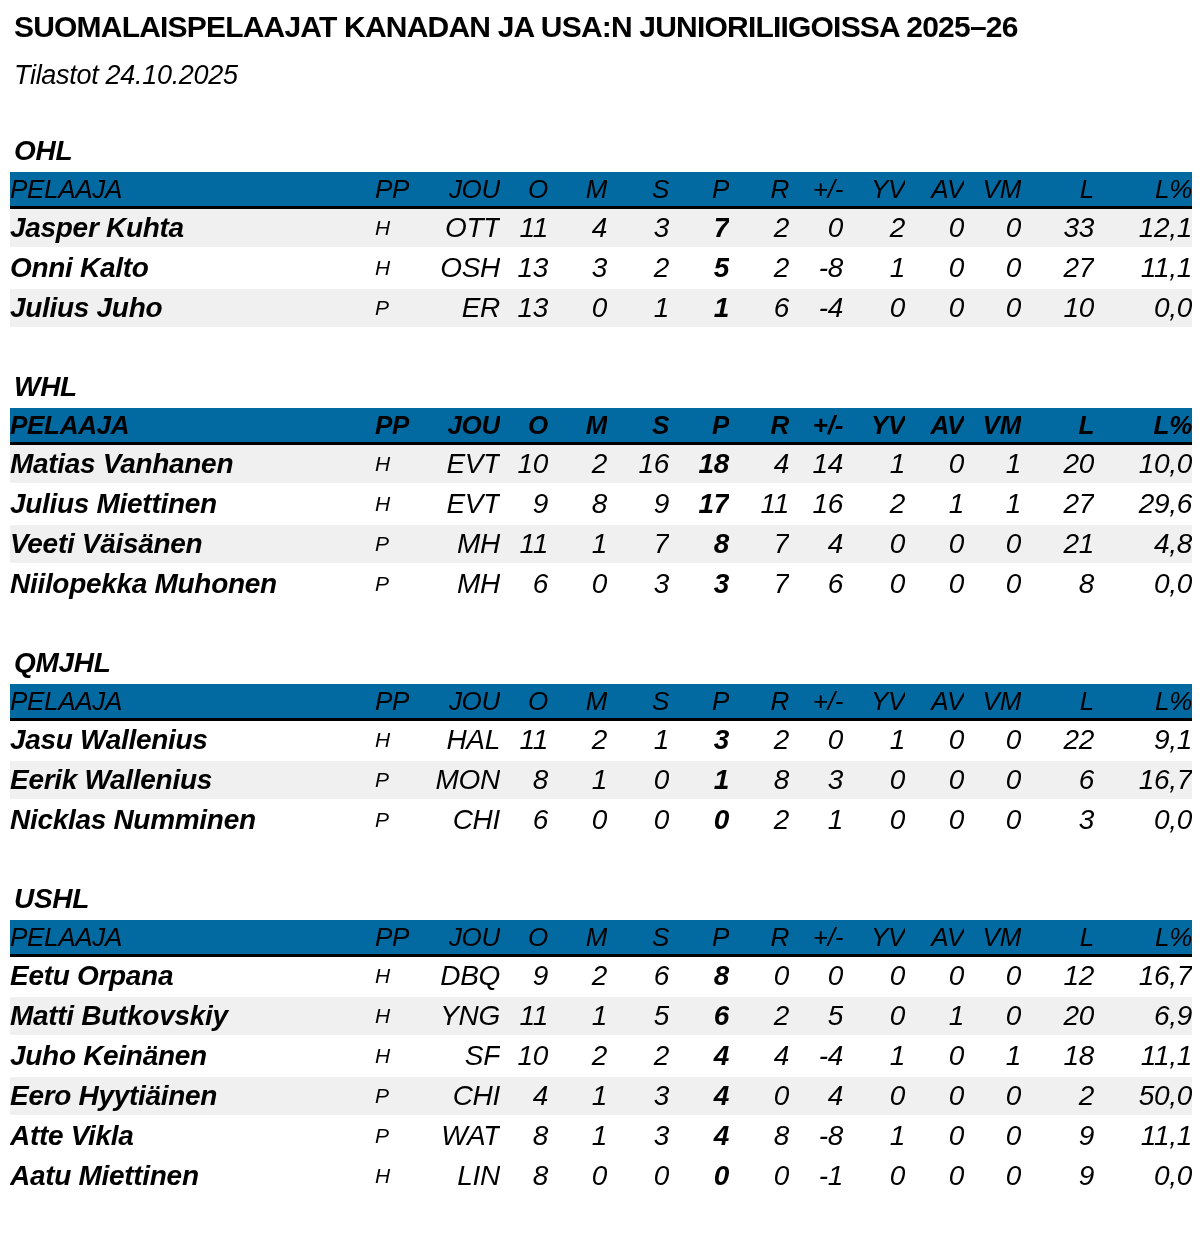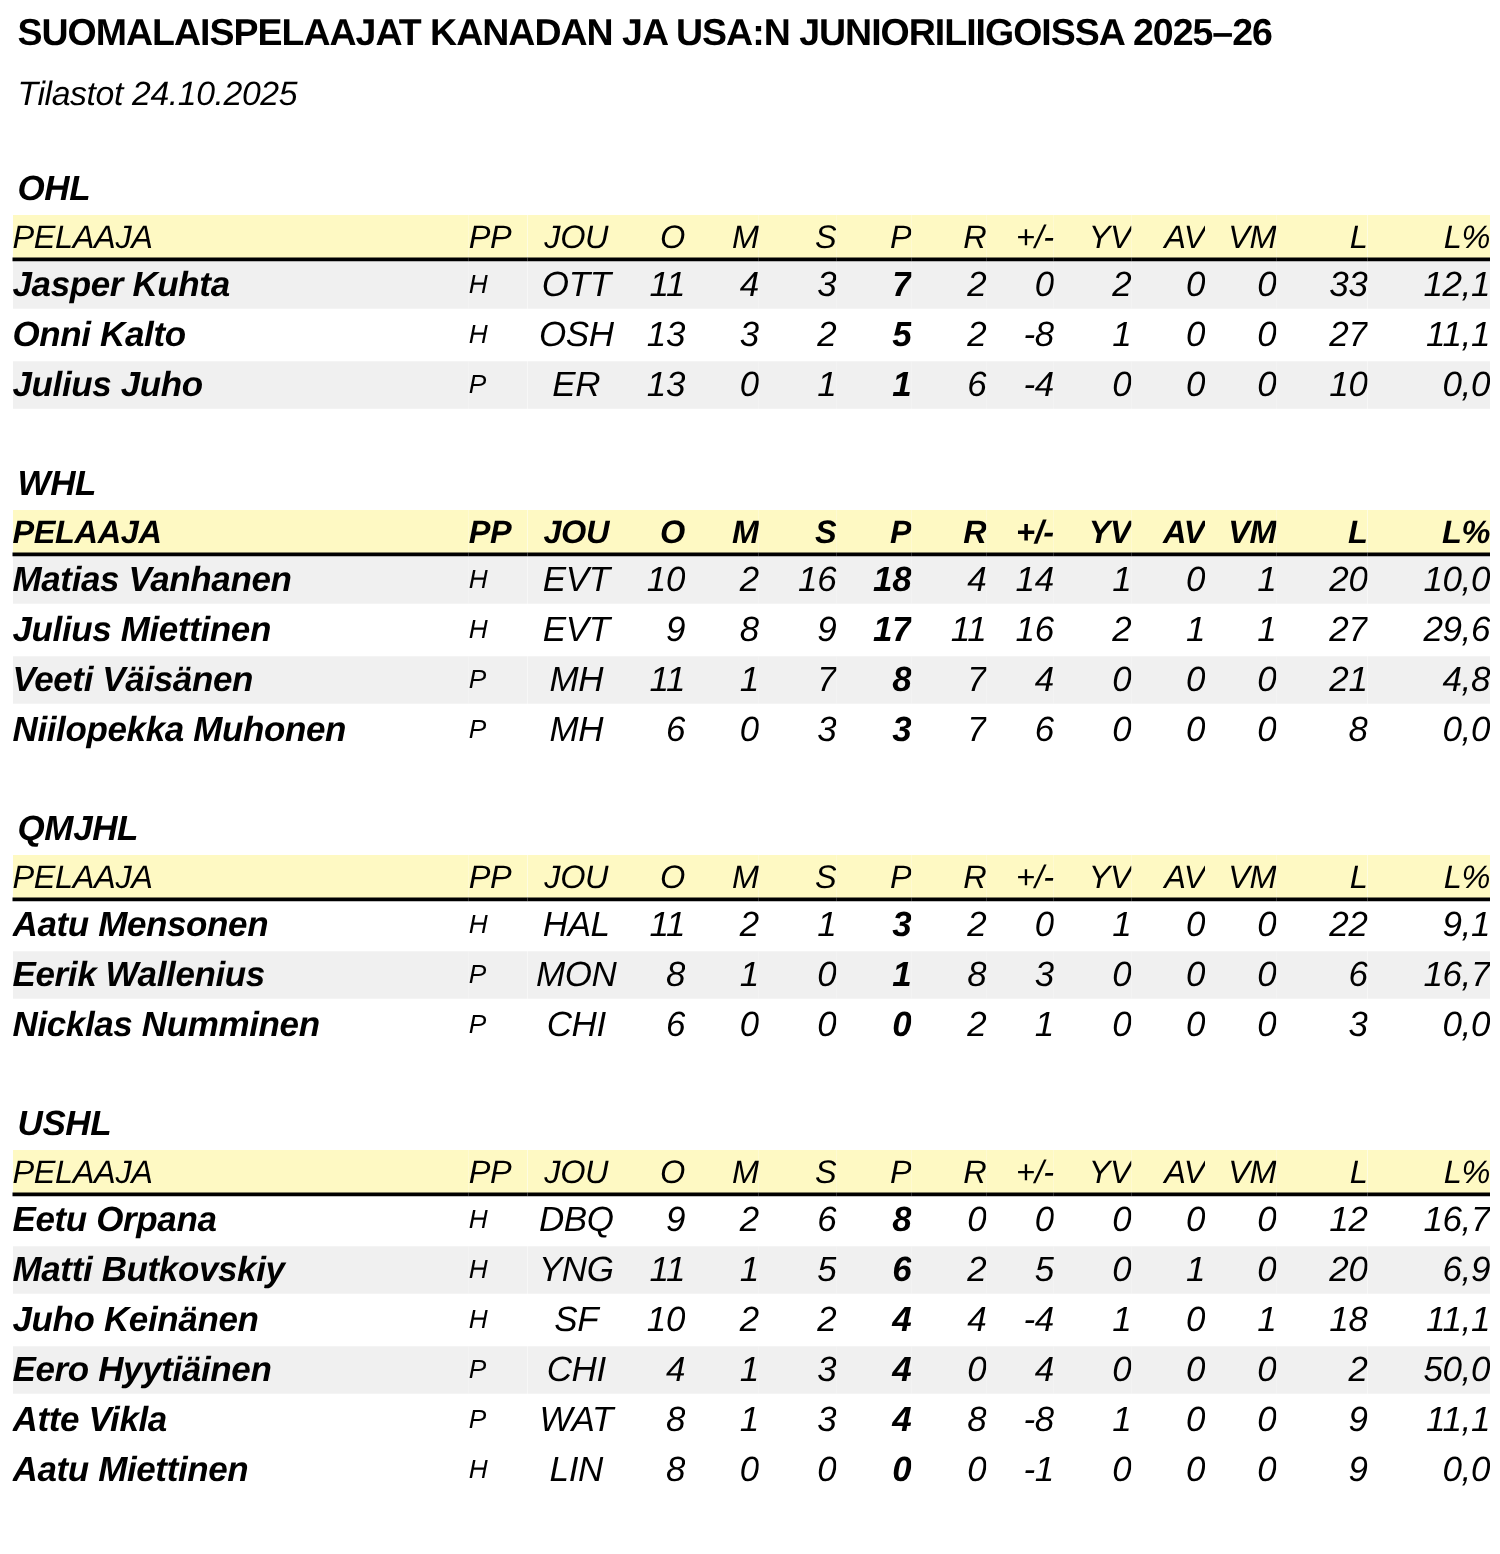--- a/index.html
+++ b/index.html
@@ -35,21 +35,21 @@
     font-weight: bold;
     margin: 0 0 5px 4px;
   }
   table.stats {
     border-collapse: collapse;
     table-layout: fixed;
     width: 1182px;
     font-size: 28px;
   }
   table.stats th {
-    background: #fef9c3;
+    background: #0369a1;
     font-weight: normal;
     height: 34px;
     border-bottom: 3px solid #000000;
     padding: 0;
     font-size: 26px;
     white-space: nowrap;
     overflow: hidden;
   }
   table.stats.bold-header th {
     font-weight: bold;
@@ -59,21 +59,21 @@
     padding: 0;
     border-top: 2px solid #ffffff;
     white-space: nowrap;
     overflow: hidden;
   }
   tr.shaded td { background: #f0f0f0; }
   .c-player { text-align: left; padding-left: 4px; }
   td.c-player { font-weight: bold; }
   .c-pp { text-align: left; padding-right: 11px; }
   td.c-pp { font-size: 21px; }
-  .c-jou { text-align: center; padding-left: 2px; }
+  .c-jou { text-align: right; padding-left: 2px; }
   .c-num { text-align: right; padding-right: 2px; }
   td.c-points { font-weight: bold; }
 </style>
 </head>
 <body>
 
 <header>
   <h1 class="page-title">SUOMALAISPELAAJAT KANADAN JA USA:N JUNIORILIIGOISSA 2025–26</h1>
   <div class="page-subtitle">Tilastot 24.10.2025</div>
 </header>
@@ -305,21 +305,21 @@
             <th class="c-num">+/-</th>
             <th class="c-num">YV</th>
             <th class="c-num">AV</th>
             <th class="c-num">VM</th>
             <th class="c-num">L</th>
             <th class="c-num">L%</th>
           </tr>
         </thead>
         <tbody>
           <tr>
-            <td class="c-player">Aatu Mensonen</td>
+            <td class="c-player">Jasu Wallenius</td>
             <td class="c-pp">H</td>
             <td class="c-jou">HAL</td>
             <td class="c-num">11</td>
             <td class="c-num">2</td>
             <td class="c-num">1</td>
             <td class="c-num c-points">3</td>
             <td class="c-num">2</td>
             <td class="c-num">0</td>
             <td class="c-num">1</td>
             <td class="c-num">0</td>

